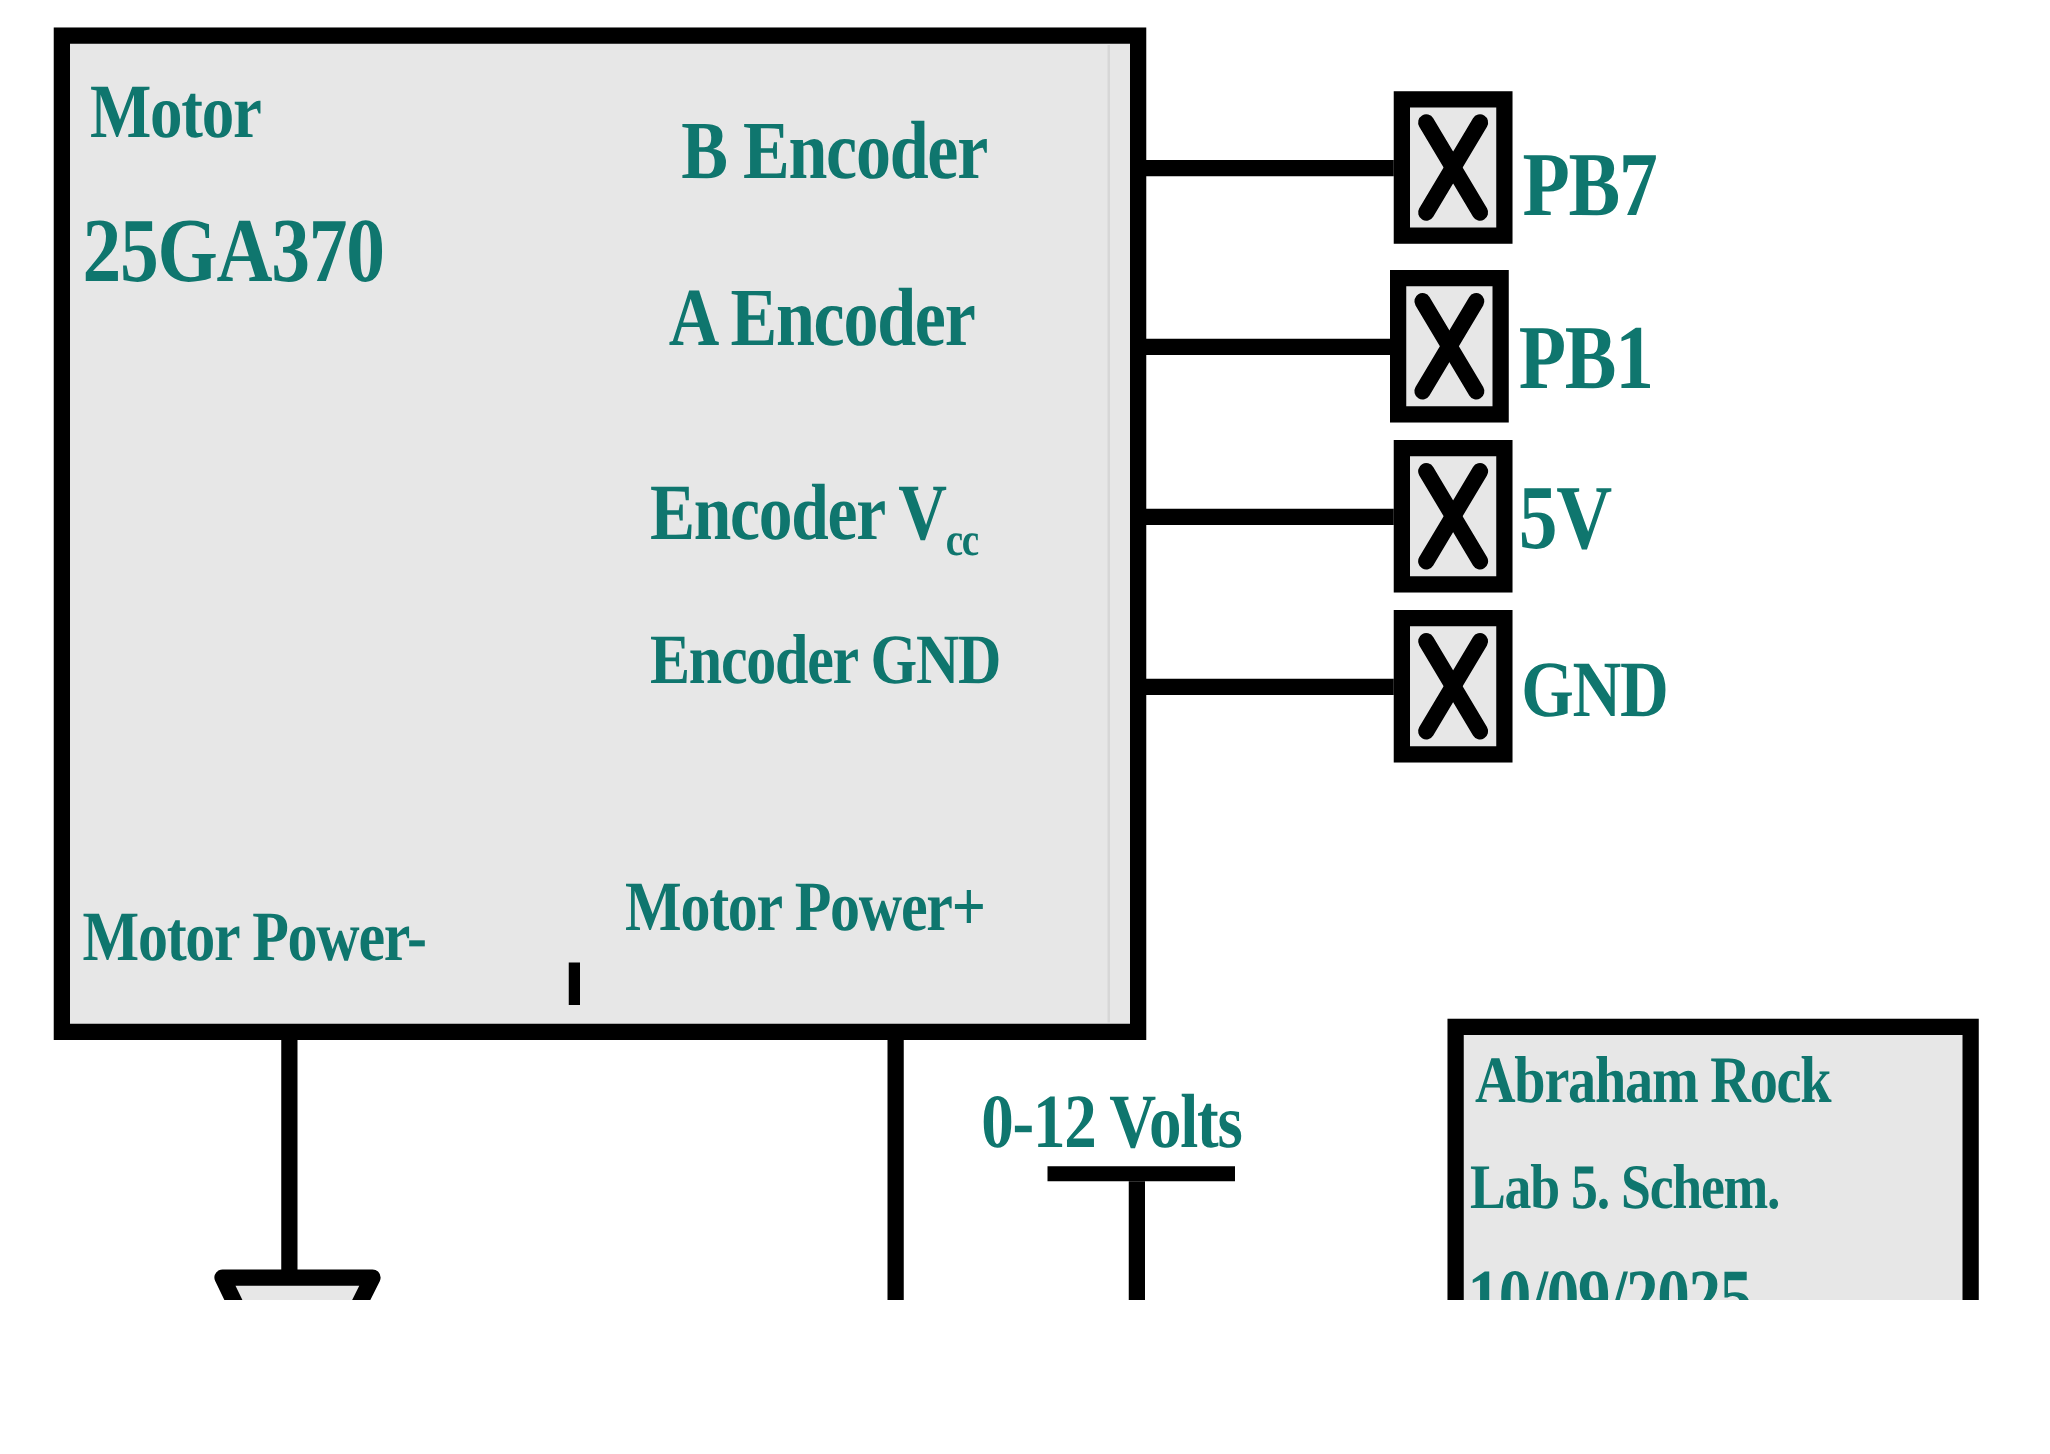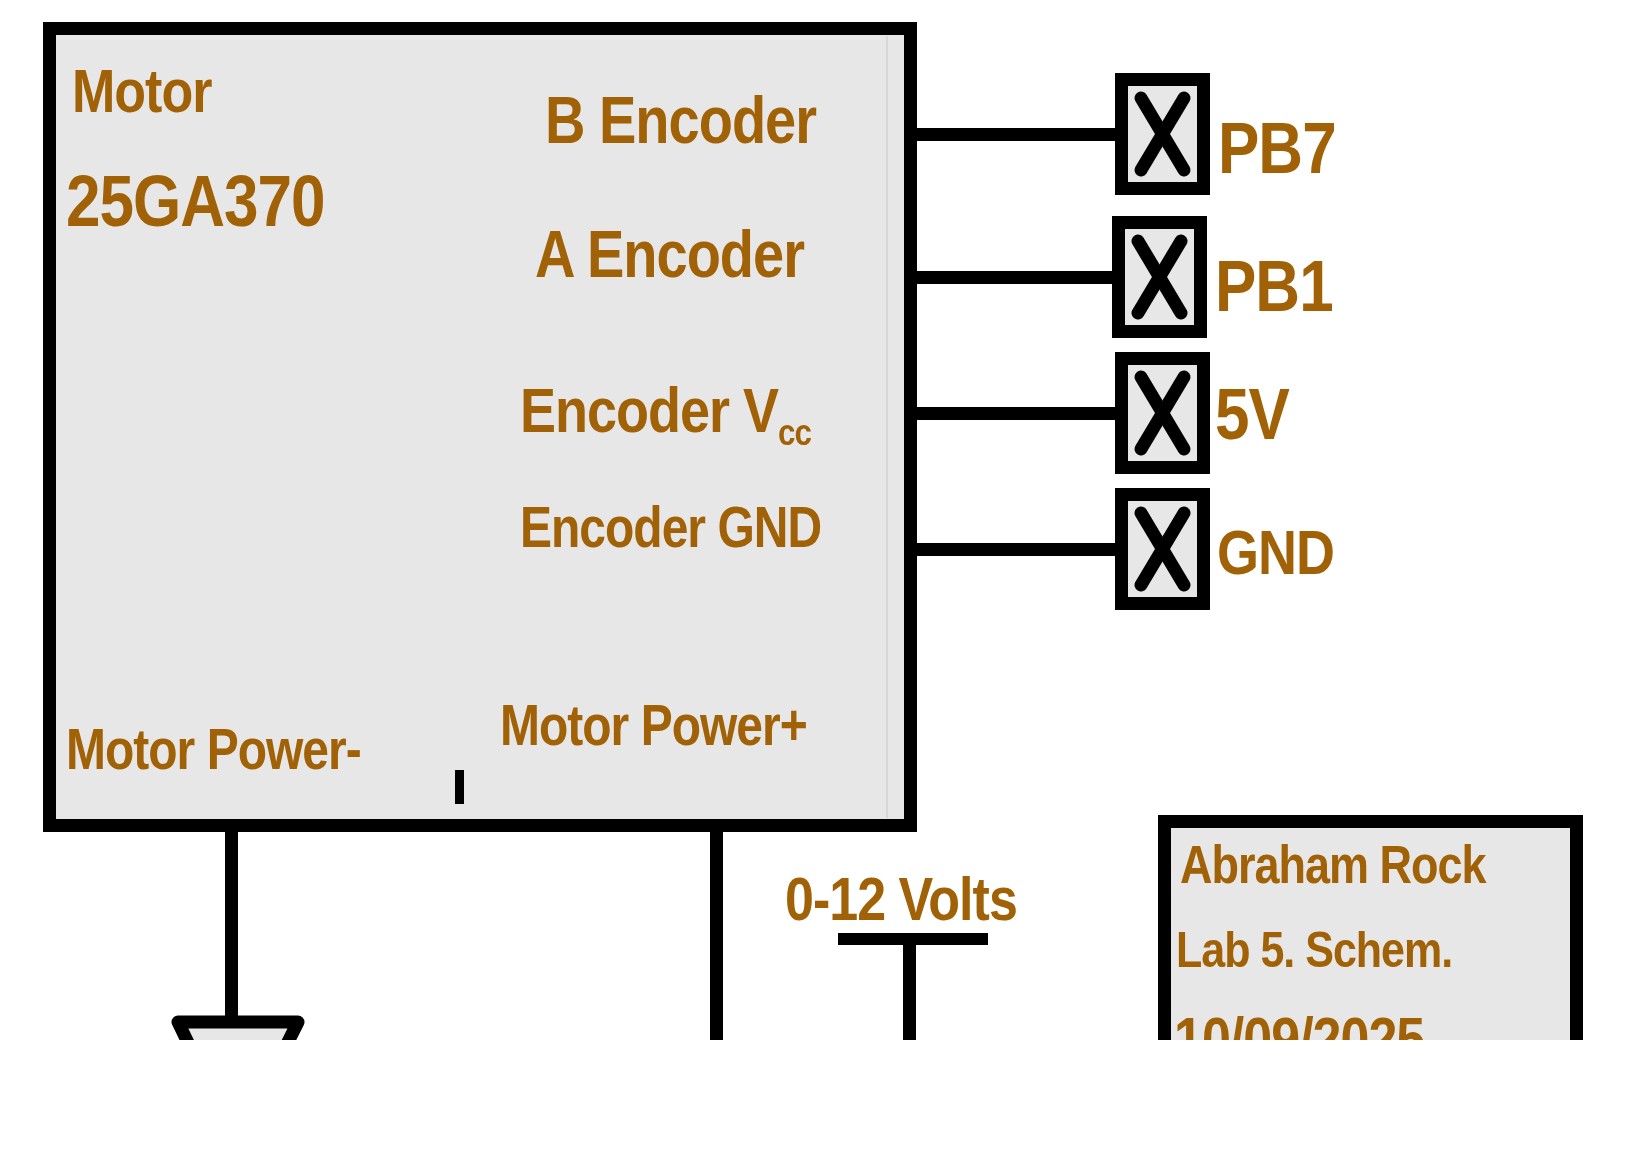--- a/index.html
+++ b/index.html
@@ -1,18 +1,18 @@
 <!DOCTYPE html>
 <html><head>
 <meta charset="utf-8">
 <style>
   html,body{margin:0;padding:0;background:#ffffff;}
   #canvas{
     position:relative;width:1640px;height:1040px;background:#ffffff;overflow:hidden;
-    font-family:Liberation Sans, sans-serif;font-weight:bold;color:#a16207;
+    font-family:Liberation Serif, serif;font-weight:bold;color:#0f766e;
   }
   .hand{position:absolute;line-height:1;white-space:nowrap;letter-spacing:-1px;
         transform:scaleY(1.18);transform-origin:top left;}
   .box{position:absolute;box-sizing:border-box;border:13px solid #000;background:#e7e7e7;}
   .wire{position:absolute;background:#000;}
   .seam{position:absolute;background:#d7d7d7;}
   .sub{font-size:0.58em;vertical-align:-0.35em;letter-spacing:-1px;}
   svg{position:absolute;display:block;}
 </style>
 </head>

